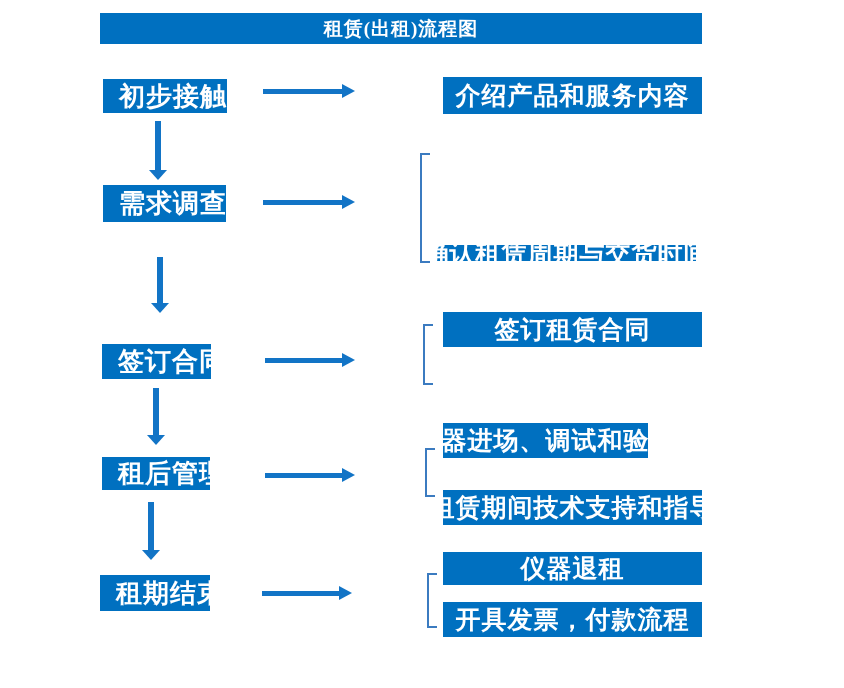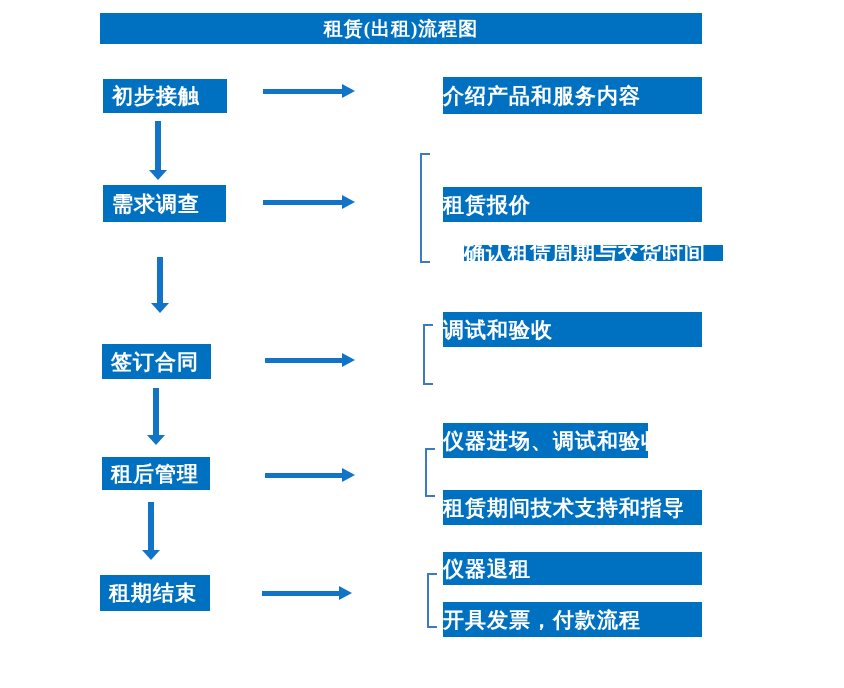--- a/index.html
+++ b/index.html
@@ -26,25 +26,26 @@
     align-items:center;
     box-sizing:border-box;
     letter-spacing:1px;
     white-space:nowrap;
   }
   .title-bar{
     justify-content:center;
     font-size:19px;
   }
   .step-box{
-    font-size:21px;
-    padding-left:9px;
+    font-size:26px;
+    padding-left:16px;
   }
   .out-box{
-    font-size:21px;
+    font-size:25px;
+    justify-content:center;
   }
   
   .harrow{
     position:absolute;
     height:5px;
     background:var(--arrow);
   }
   .harrow::after{
     content:"";
     position:absolute;
@@ -103,29 +104,26 @@
     <span>租期结束</span>
   </div>
   <div class="bar step-box" style="left:102px;top:457px;width:108px;height:33px">
     <span>租后管理</span>
   </div>
 
   <div class="bar out-box" style="left:443px;top:77px;width:259px;height:37px">
     <span>介绍产品和服务内容</span>
   </div>
 
-  <div class="bar out-box" style="left:443px;top:187px;width:259px;height:35px">
-    <span>租赁报价</span>
-  </div>
-  <div class="bar out-box" style="left:464px;top:245px;width:259px;height:16px">
+  <div class="bar out-box" style="left:437px;top:245px;width:259px;height:16px">
     <span>确认租赁周期与交货时间</span>
   </div>
 
   <div class="bar out-box" style="left:443px;top:312px;width:259px;height:35px">
-    <span>调试和验收</span>
+    <span>签订租赁合同</span>
   </div>
 
   <div class="bar out-box" style="left:443px;top:423px;width:205px;height:35px">
     <span>仪器进场、调试和验收</span>
   </div>
   <div class="bar out-box" style="left:443px;top:490px;width:259px;height:35px">
     <span>租赁期间技术支持和指导</span>
   </div>
 
   <div class="bar out-box" style="left:443px;top:552px;width:259px;height:33px">

